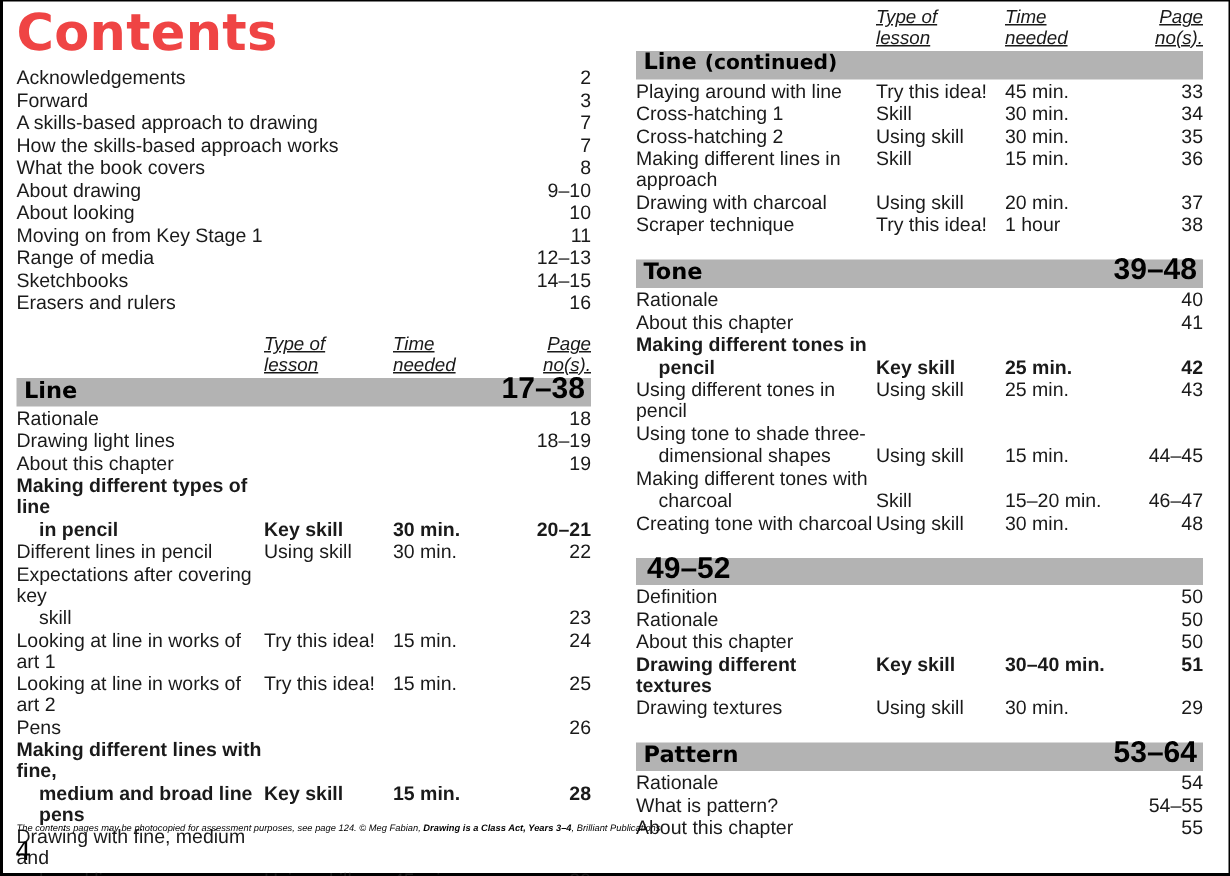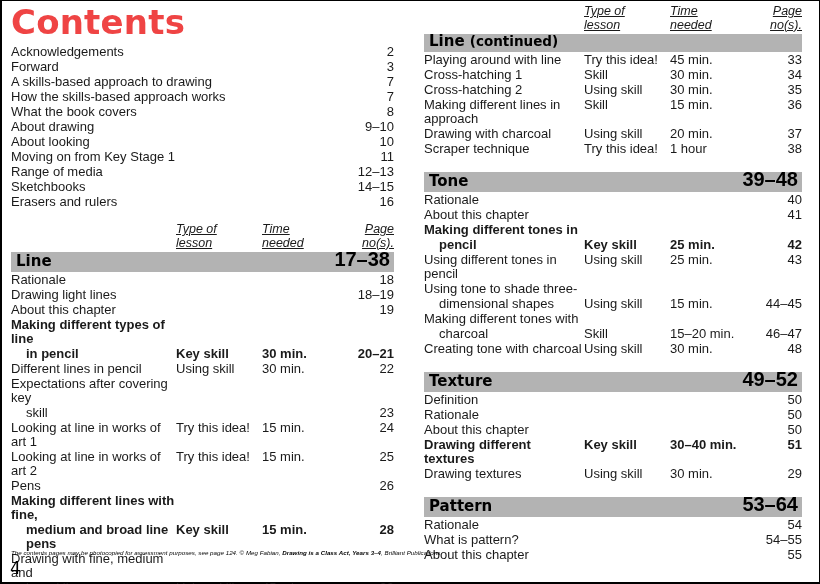--- a/index.html
+++ b/index.html
@@ -470,23 +470,20 @@
               <td class="c-type">Using skill</td>
               <td class="c-time">30 min.</td>
               <td class="c-page">48</td>
             </tr>
           </tbody>
       </table>
 
       <div class="gap"></div>
 
       <div class="band">
-        <div class="band-name">
-          <span>Texture</span>
-        </div>
         <div class="band-pages">49–52</div>
       </div>
       <table class="rows">
         <tbody id="rows-texture">
             <tr>
               <td class="c-title">Definition</td>
               <td class="c-type"></td>
               <td class="c-time"></td>
               <td class="c-page">50</td>
             </tr>

